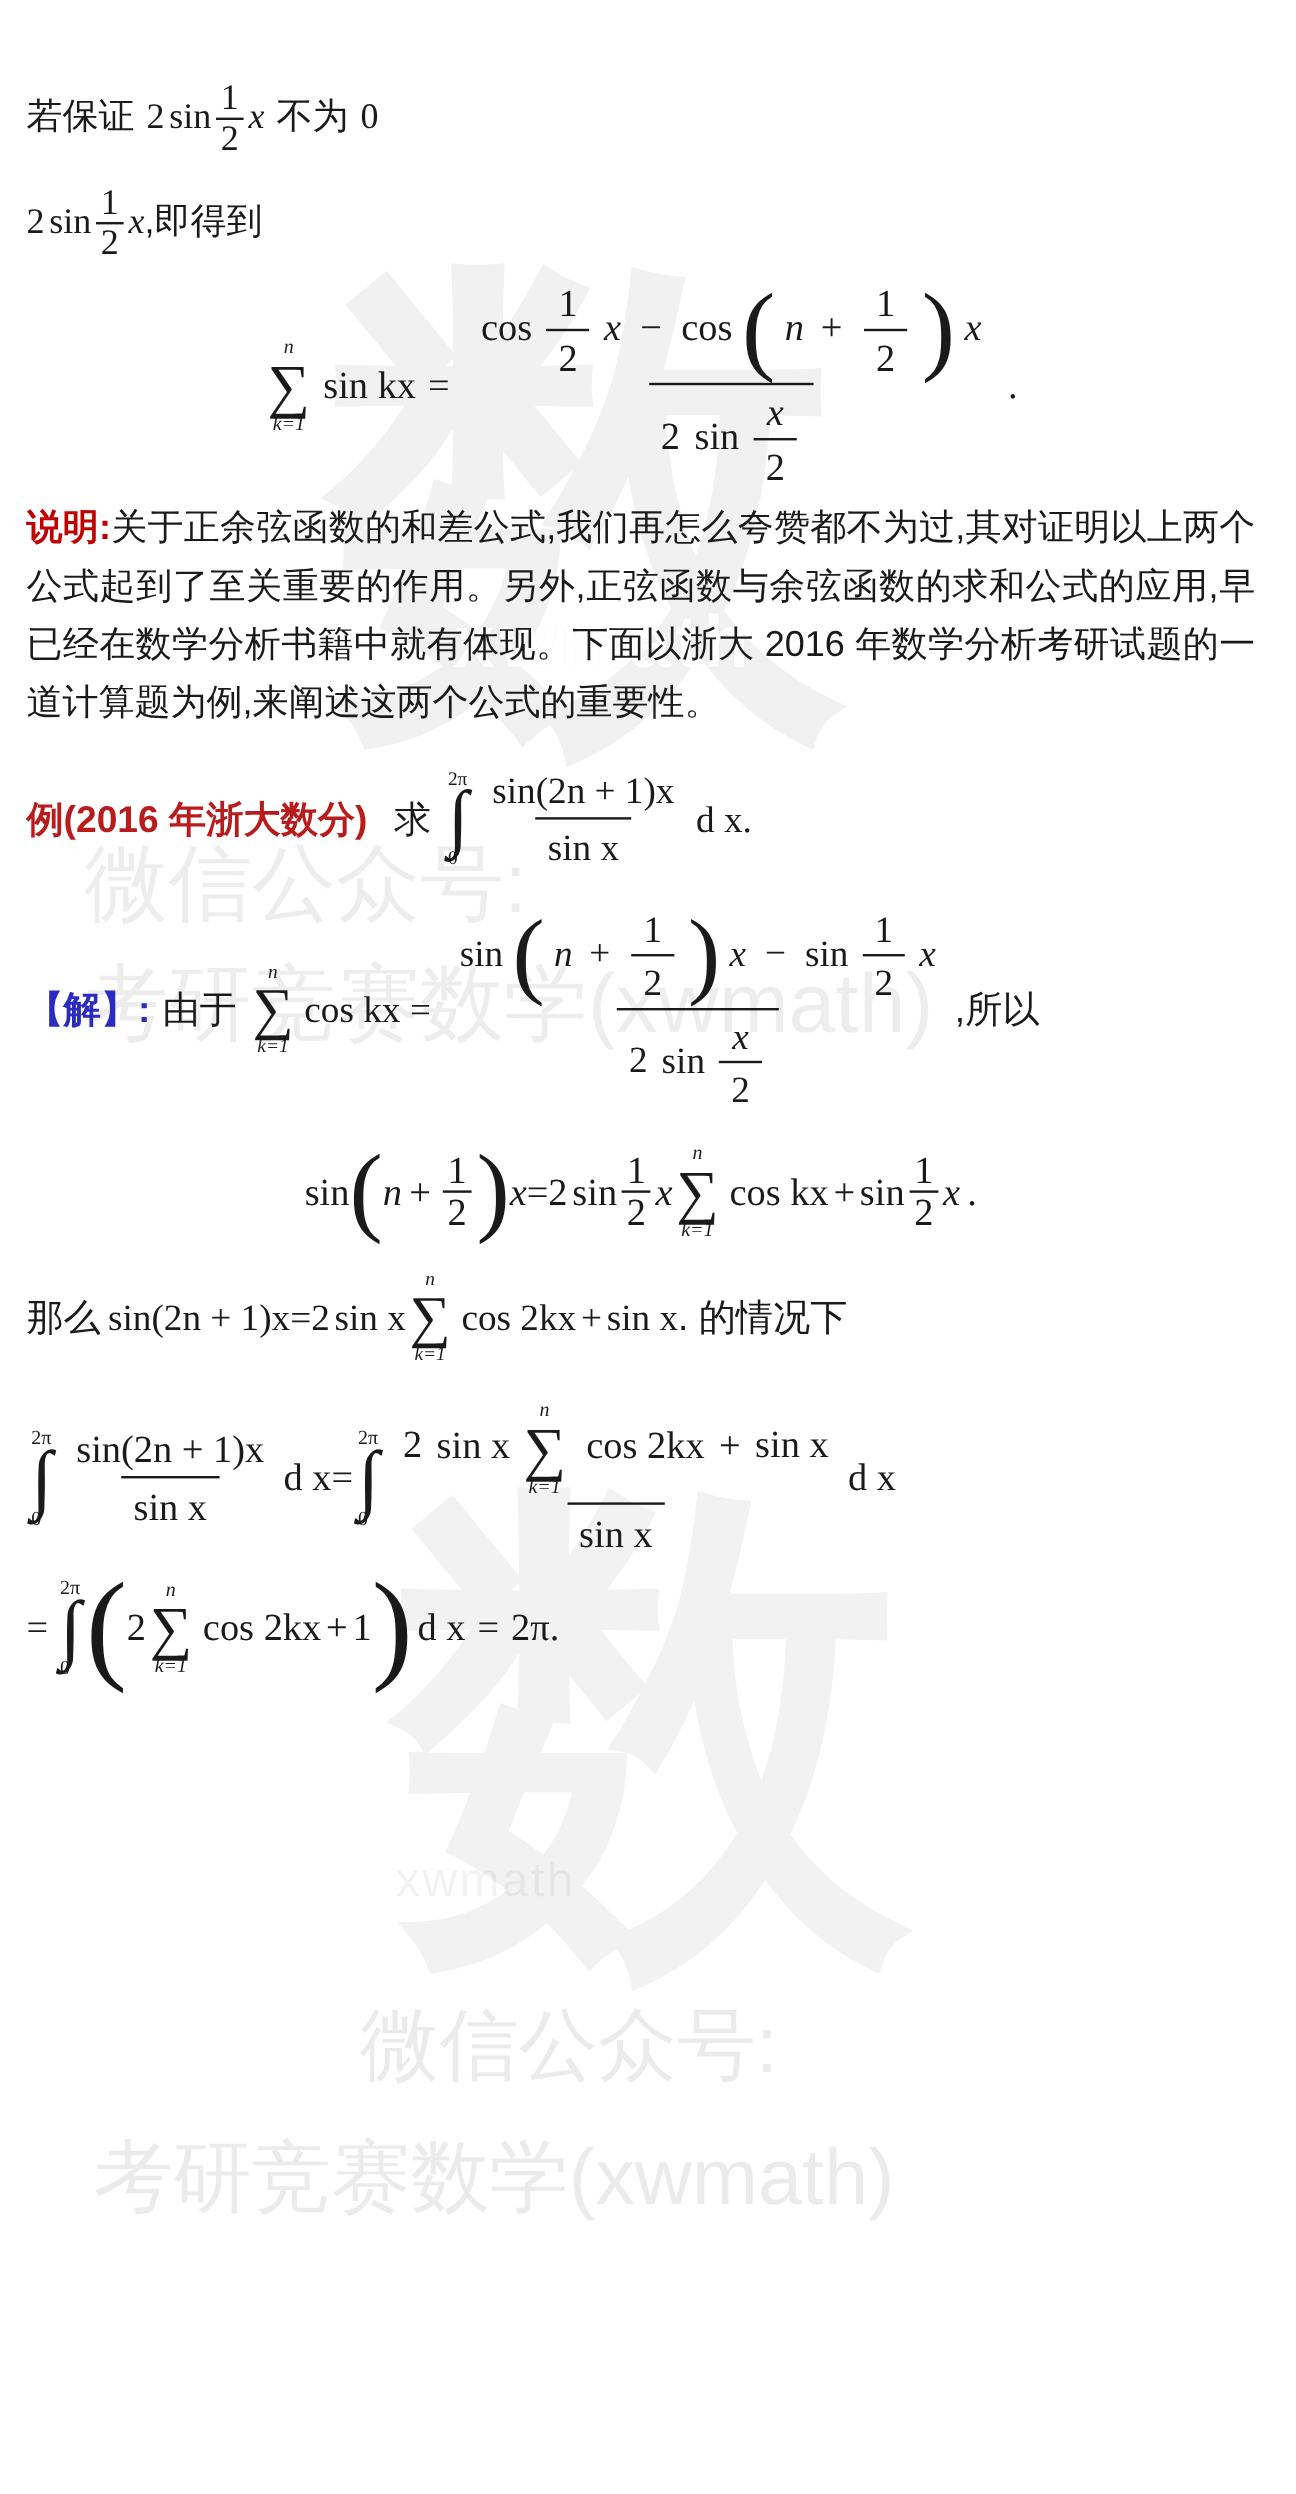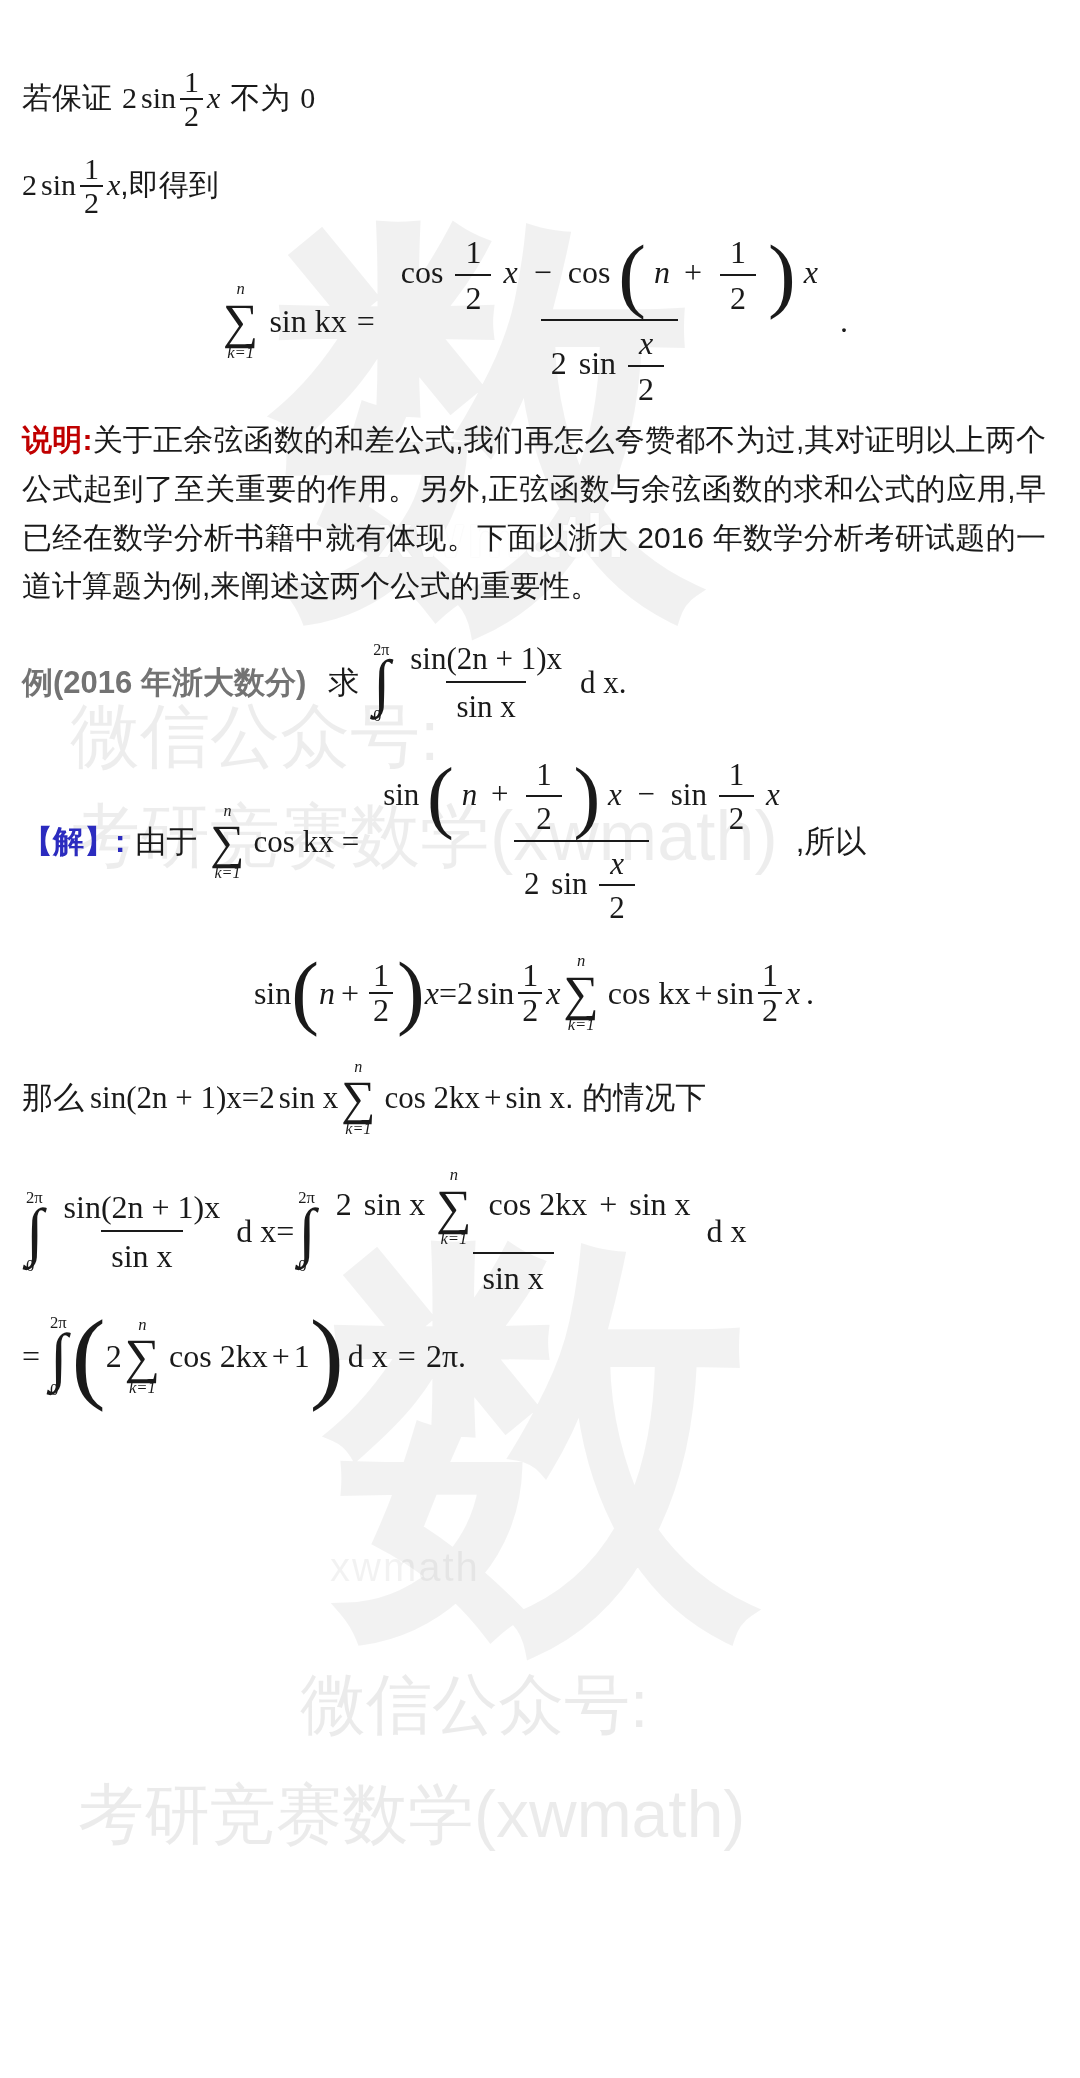--- a/index.html
+++ b/index.html
@@ -213,21 +213,21 @@
   }
   .body-text {
     font-size: 30px;
     line-height: 1.62;
     text-align: justify;
     font-family: "Liberation Sans", sans-serif;
     color: #1a1a1a;
     margin: 4px 0 0 0;
   }
   .example-head {
-    color: #737373;
+    color: #b91c1c;
     font-weight: 700;
     font-size: 31px;
     font-family: "Liberation Sans", sans-serif;
     white-space: nowrap;
   }
   .jie-label {
     color: #2b2bbf;
     font-weight: 700;
     font-size: 31px;
     font-family: "Liberation Sans", sans-serif;

